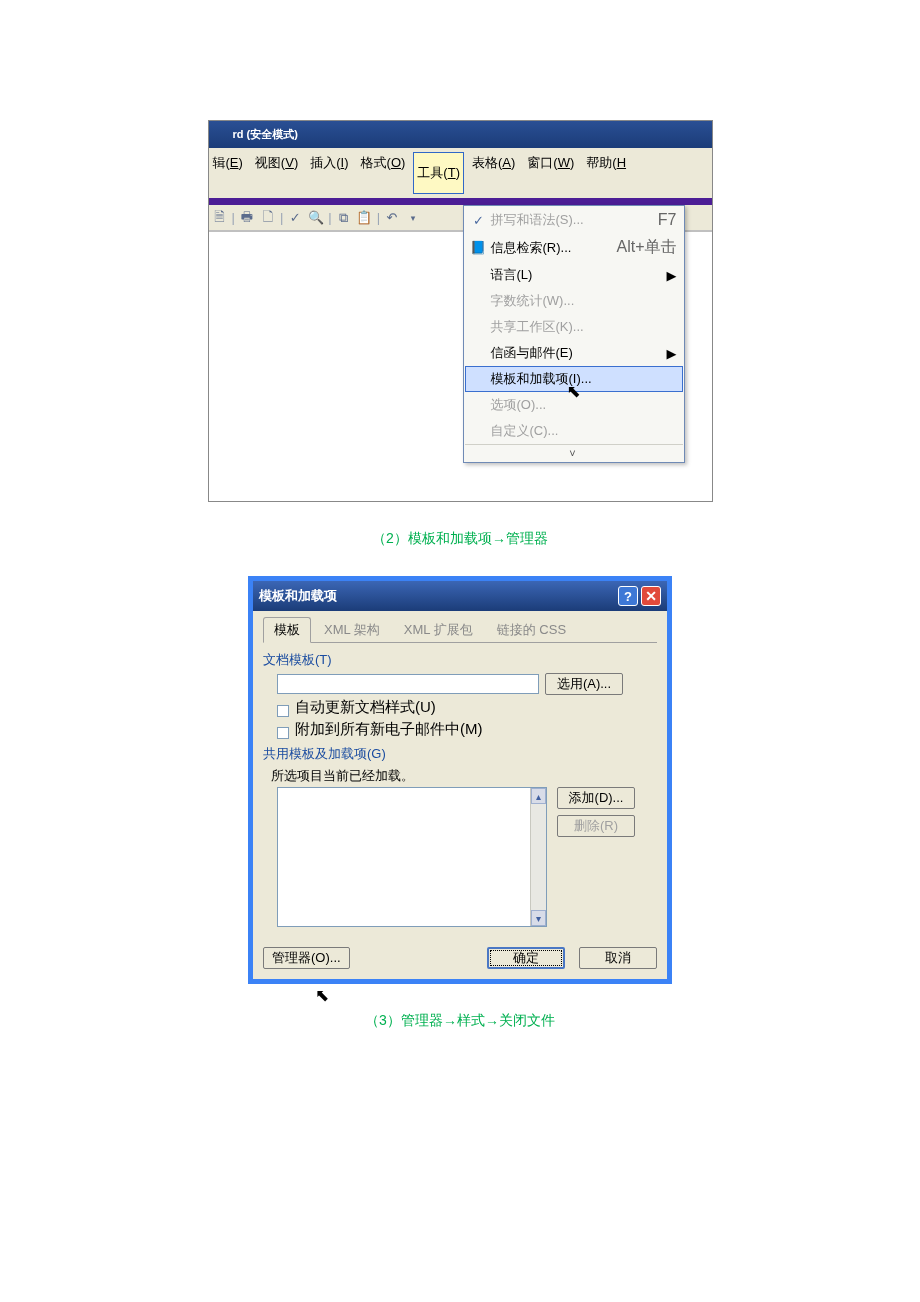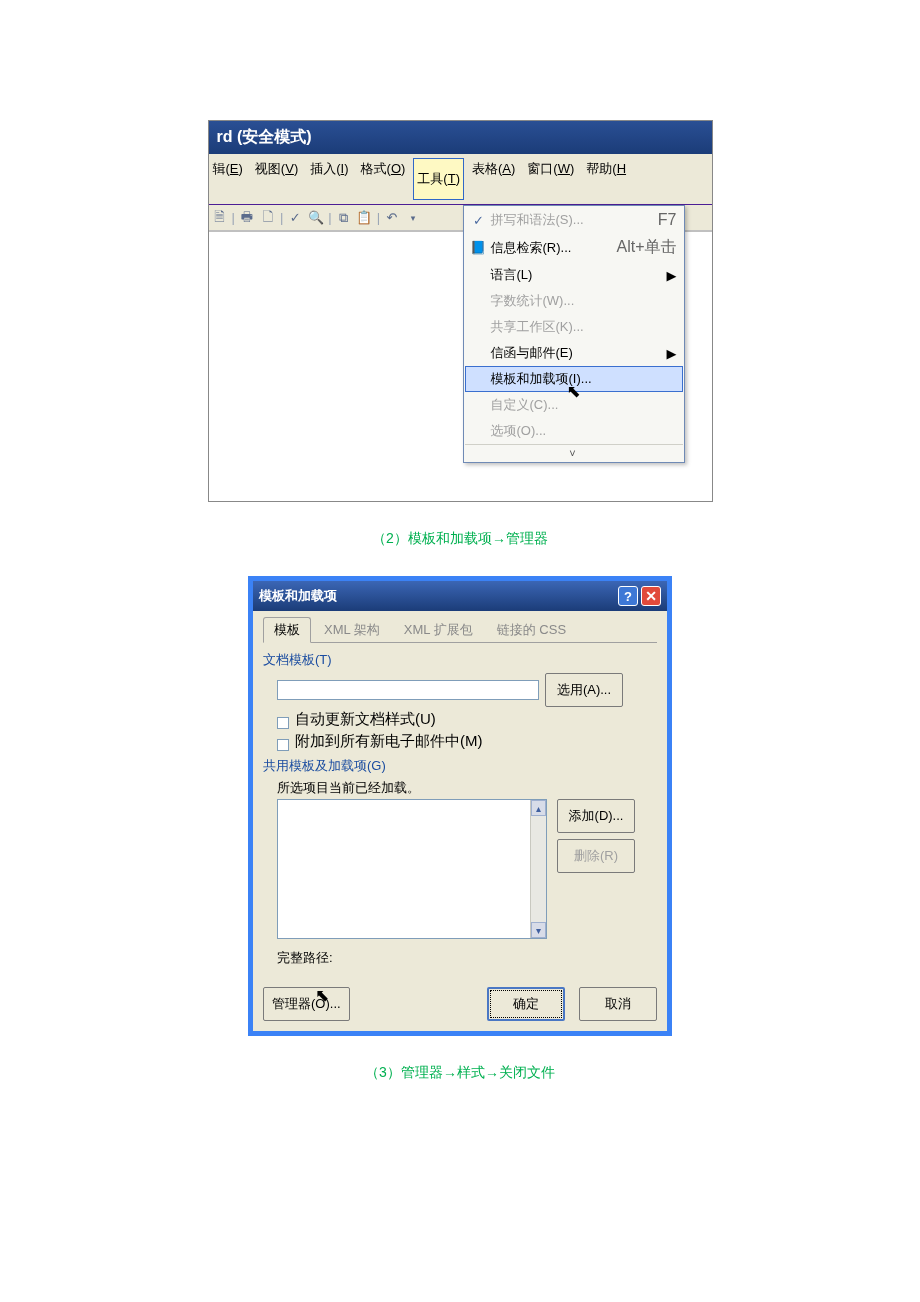--- a/index.html
+++ b/index.html
@@ -17,27 +17,27 @@
   
   .shot1 {
     width: 505px;
     margin: 0 auto;
     border: 1px solid #888;
     background: #ece9d8;
   }
   .titlebar {
     background: linear-gradient(#2a4f94, #1b3c78);
     color: #fff;
-    font-size: 16px;
+    font-size: 11px;
     font-weight: bold;
-    padding: 6px 8px;
+    padding: 6px 24px;
   }
   .menubar {
     background: #ece9d8;
-    border-bottom: 1px solid #4c1d95;
+    border-bottom: 7px solid #4c1d95;
     padding: 4px 4px 4px 0;
     display: flex;
     gap: 4px;
   }
   .menubar .m {
     padding: 2px 4px;
     font-size: 13px;
     cursor: default;
     white-space: nowrap;
   }
@@ -186,21 +186,21 @@
   .section-title { color: #1a4ca0; margin: 6px 0 4px 0; }
   .row { display: flex; align-items: center; gap: 6px; margin: 3px 0; }
   .textbox {
     flex: 1;
     height: 20px;
     background: #fff;
     border: 1px solid #7f9db9;
   }
   .btn {
     min-width: 78px;
-    height: 34px;
+    height: 22px;
     background: #ece9d8;
     border: 1px solid #7a7a7a;
     border-radius: 2px;
     font-size: 13px;
     display: inline-flex;
     align-items: center;
     justify-content: center;
     padding: 0 8px;
     cursor: default;
   }
@@ -324,25 +324,25 @@
           <span class="ico-col"></span>
           <span class="lbl">信函与邮件(E)</span>
           <span class="arrow">▶</span>
         </div>
         <div class="item hover">
           <span class="ico-col"></span>
           <span class="lbl">模板和加载项(I)...</span>
         </div>
         <div class="item disabled">
           <span class="ico-col"></span>
+          <span class="lbl">选项(O)...</span>
+        </div>
+        <div class="item disabled">
+          <span class="ico-col"></span>
           <span class="lbl">自定义(C)...</span>
-        </div>
-        <div class="item disabled">
-          <span class="ico-col"></span>
-          <span class="lbl">选项(O)...</span>
         </div>
         <div class="expand">
           <span>˅</span>
         </div>
       </div>
 
       <span class="cursor c1">⬉</span>
     </div>
   </div>
 
@@ -372,40 +372,39 @@
       <div class="chk">
         <span class="box"></span>
         <span>自动更新文档样式(U)</span>
       </div>
       <div class="chk">
         <span class="box"></span>
         <span>附加到所有新电子邮件中(M)</span>
       </div>
 
       <div class="section-title">共用模板及加载项(G)</div>
-      <div style="margin-left:14px;">所选项目当前已经加载。</div>
+      <div style="margin-left:8px;">所选项目当前已经加载。</div>
 
       <div class="list-row" style="margin-left:14px;margin-top:2px;">
         <div class="listbox">
           <div class="list-scroll">
             <div class="sbtn">▴</div>
             <div class="sbtn">▾</div>
           </div>
         </div>
         <div class="side-btns">
           <div class="btn">
               <span>添加(D)...</span>
             </div>
           <div class="btn disabled">
               <span>删除(R)</span>
             </div>
         </div>
       </div>
 
-      <div class="path-row" style="margin-left:14px;">完整路径:</div>
 
       <div class="dlg-buttons">
         <div class="btn">
             <span>管理器(O)...</span>
           </div>
         <div class="right">
           <div class="btn default">
               <span>确定</span>
             </div>
           <div class="btn">

